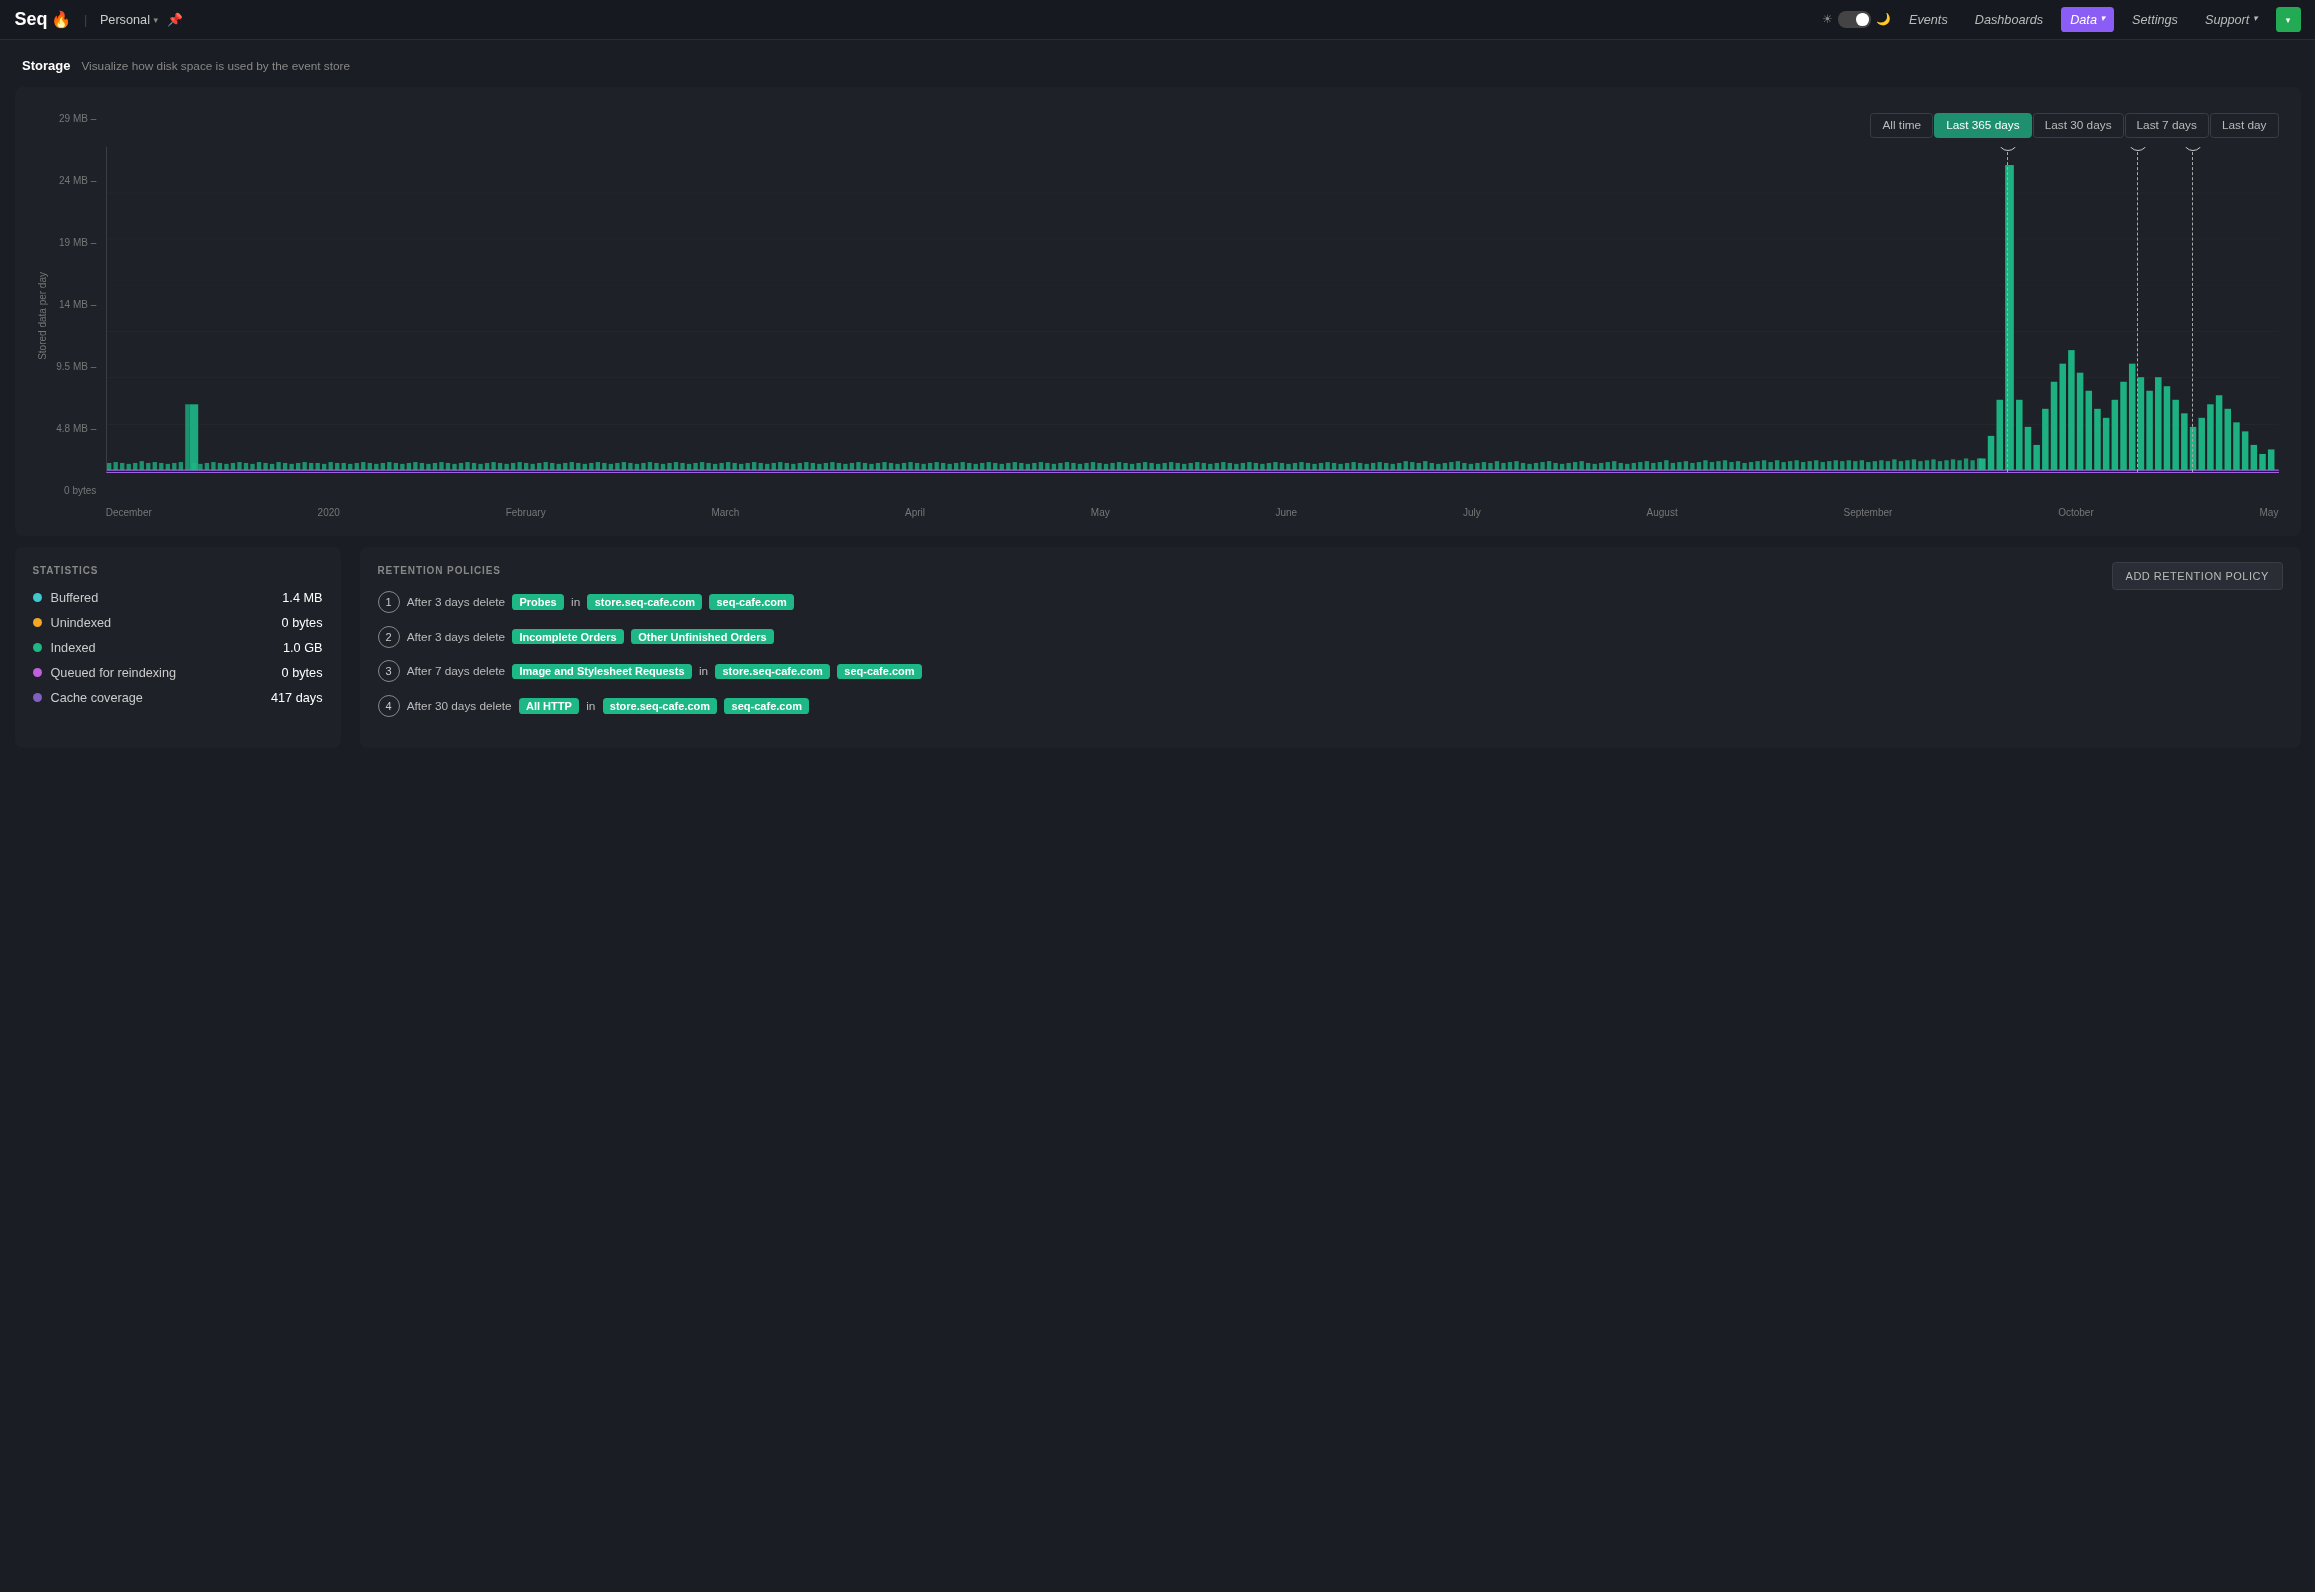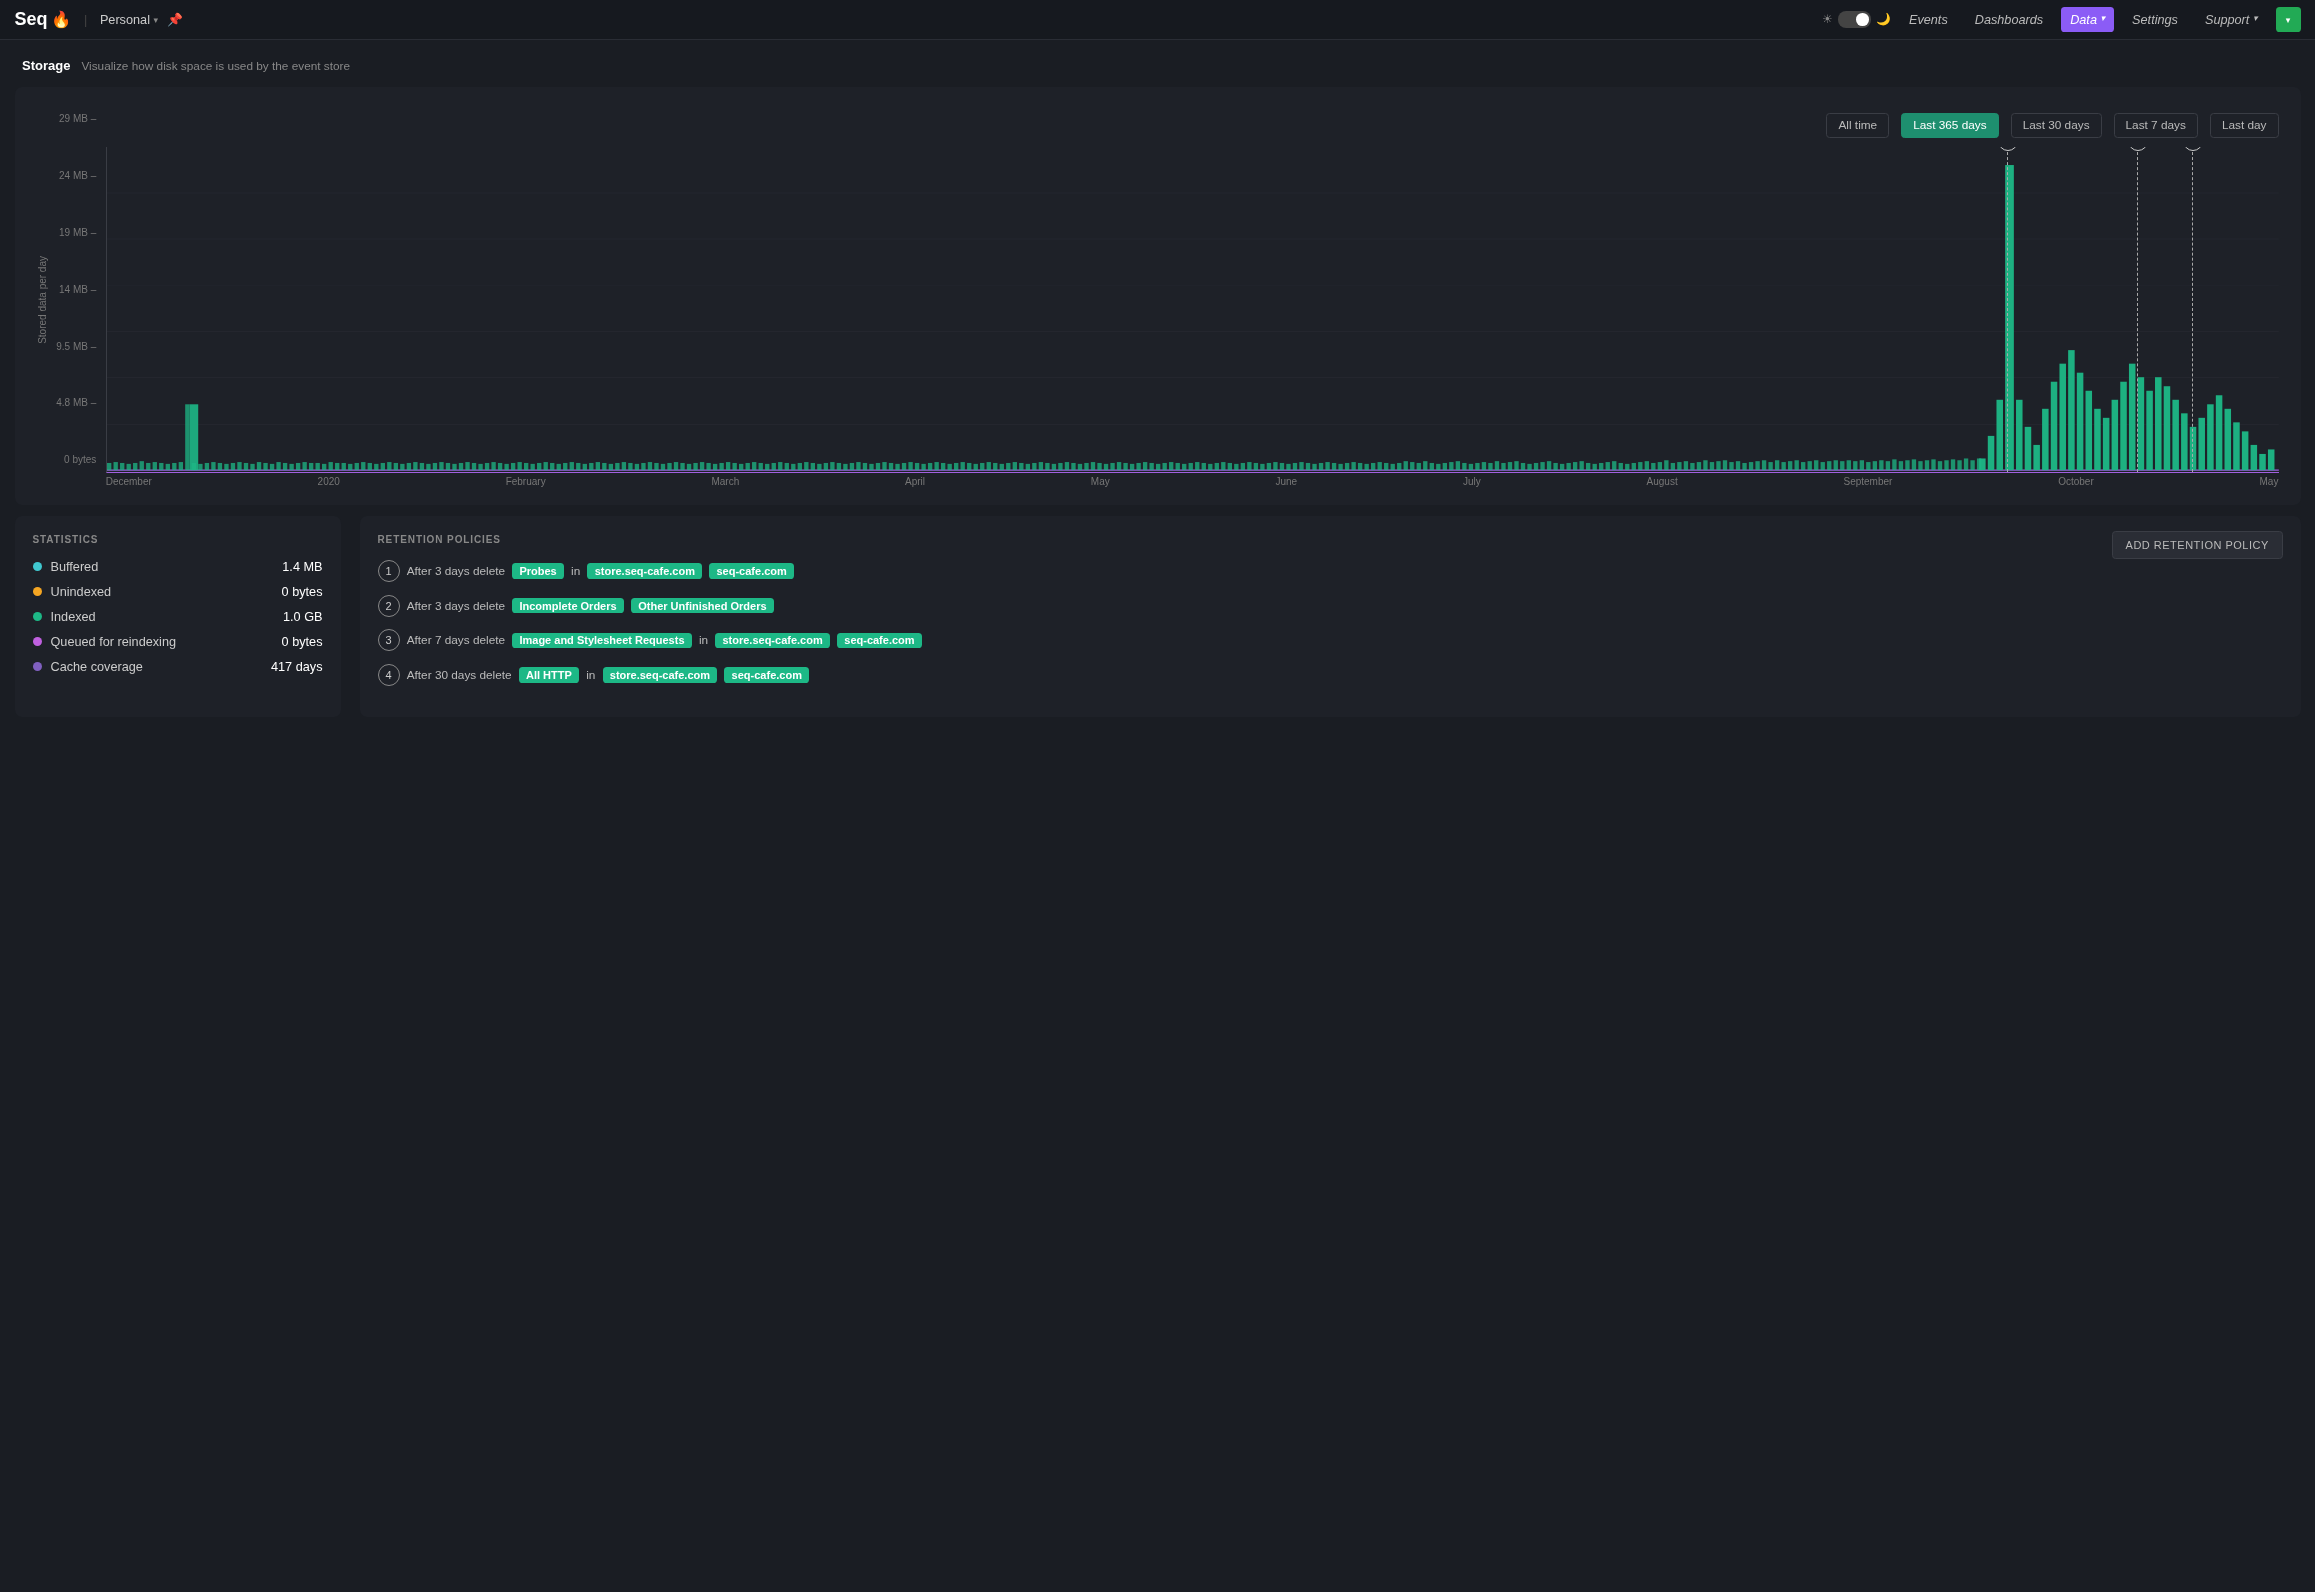--- a/index.html
+++ b/index.html
@@ -190,20 +190,21 @@
     }
     .chart-x-axis {
       margin-left: 51px;
       display: flex;
       justify-content: space-between;
       padding-top: 3.6px;
     }
     .chart-x-tick {
       font-size: 10px;
       color: #777;
+      margin-top: 31px;
     }
 
     
     .chart-svg {
       width: 100%;
       height: 100%;
     }
 
     
     .marker-line {
@@ -379,21 +380,21 @@
   <span class="page-title">Storage</span>
   <span class="page-subtitle">Visualize how disk space is used by the event store</span>
 </div>
 
 <div class="chart-container">
   <div class="chart-time-buttons">
   </div>
   <div class="chart-area">
     <div class="chart-y-label">Stored data per day</div>
     <div class="chart-inner">
-      <div style="display:flex;justify-content:flex-end;gap:12px;margin-bottom:9px;">
+      <div style="display:flex;justify-content:flex-end;gap:1px;margin-bottom:9px;">
         <button class="time-btn">All time</button>
         <button class="time-btn active">Last 365 days</button>
         <button class="time-btn">Last 30 days</button>
         <button class="time-btn">Last 7 days</button>
         <button class="time-btn">Last day</button>
       </div>
       <div style="display:flex;">
         <div class="chart-y-axis">
           <div class="chart-y-tick">0 bytes</div>
           <div class="chart-y-tick">4.8 MB –</div>

